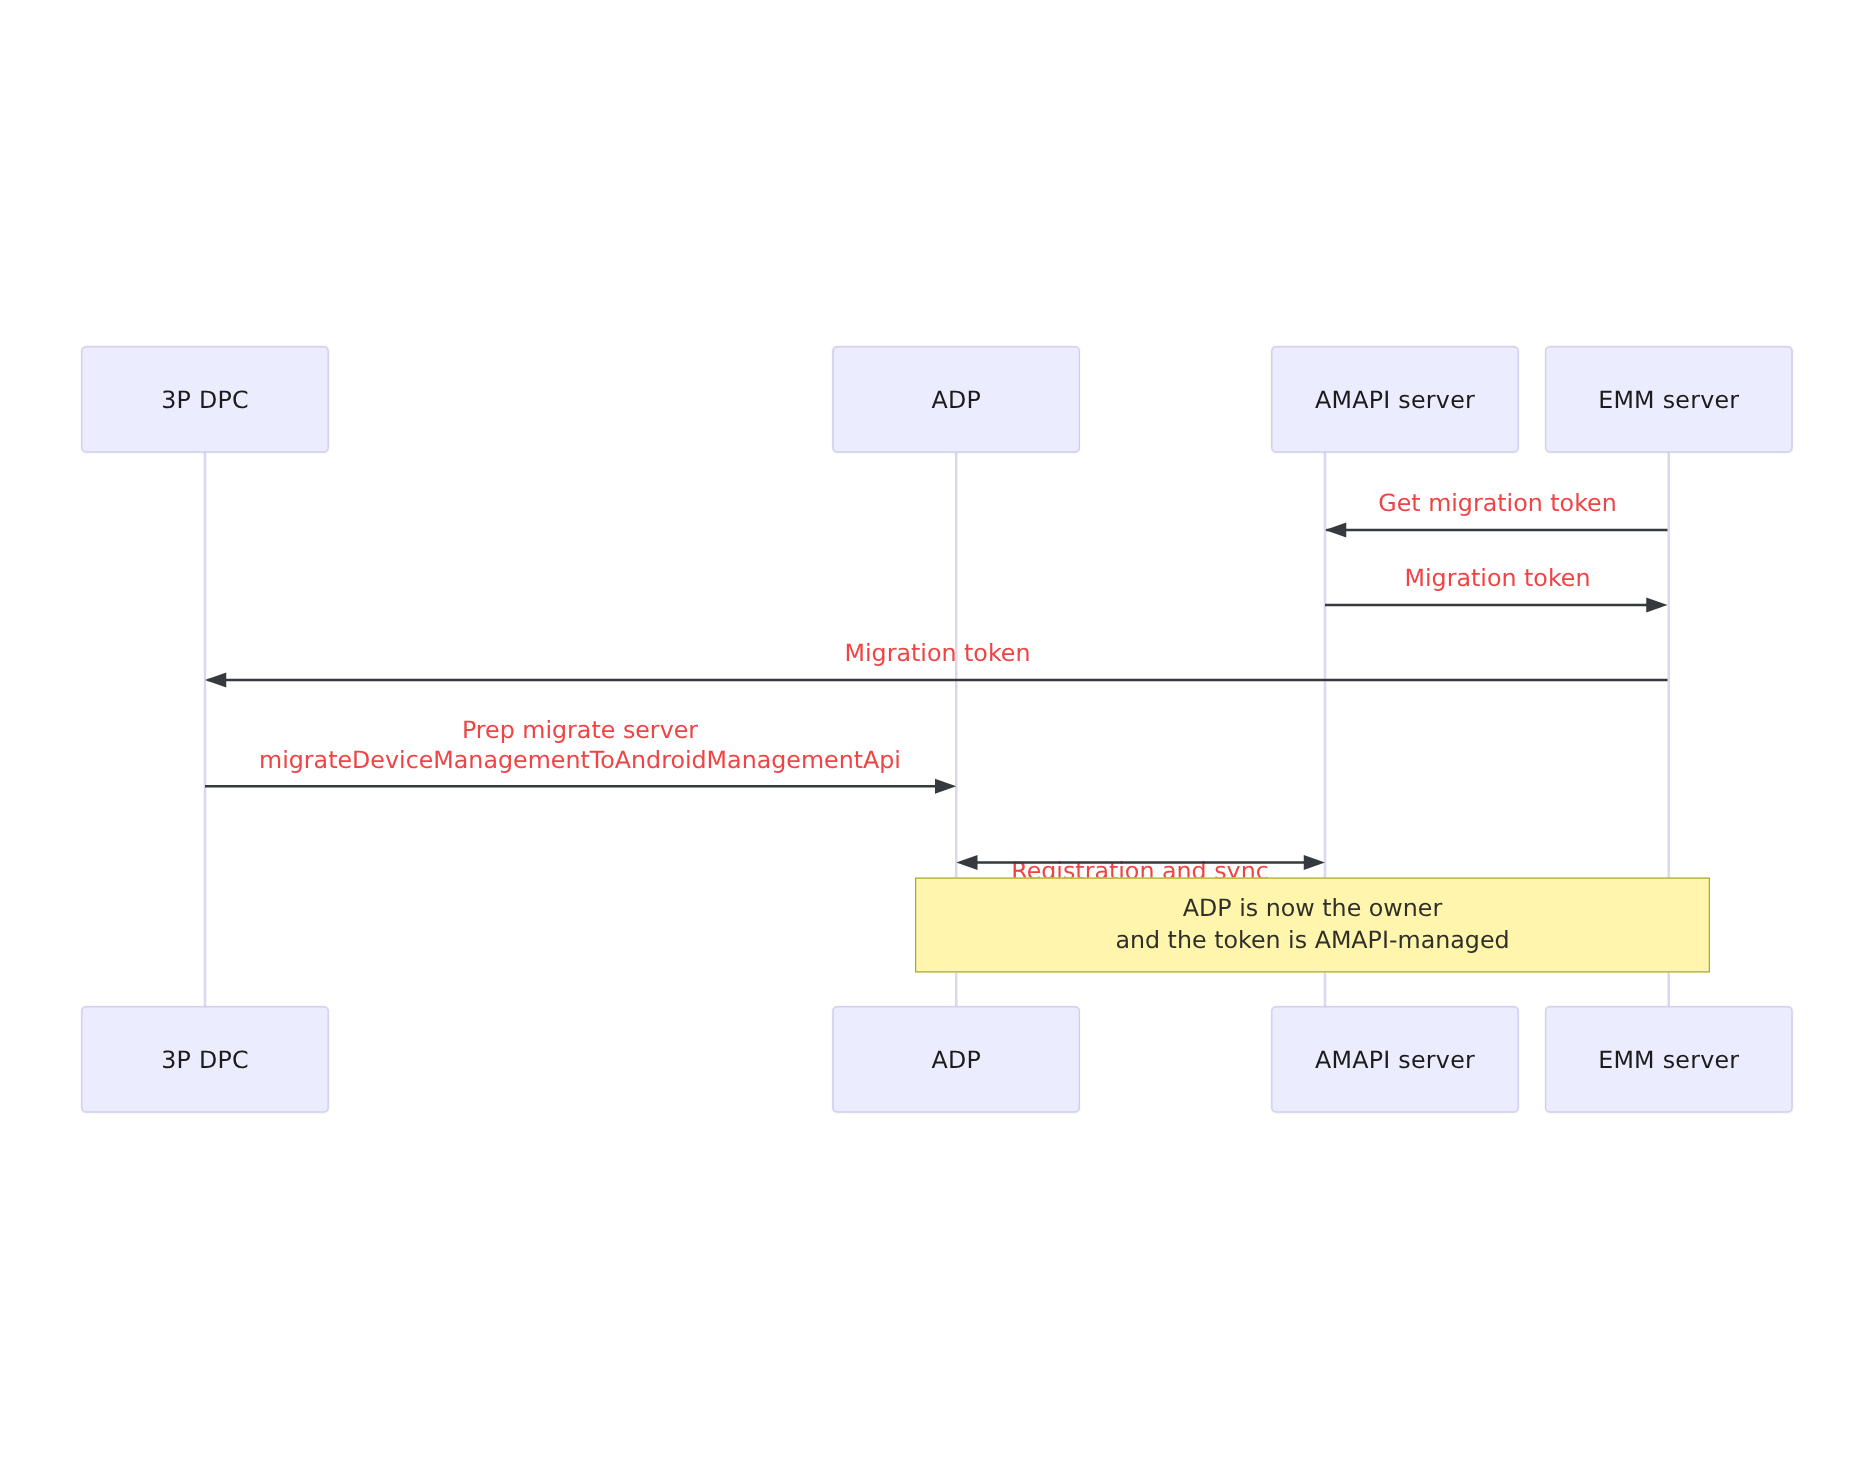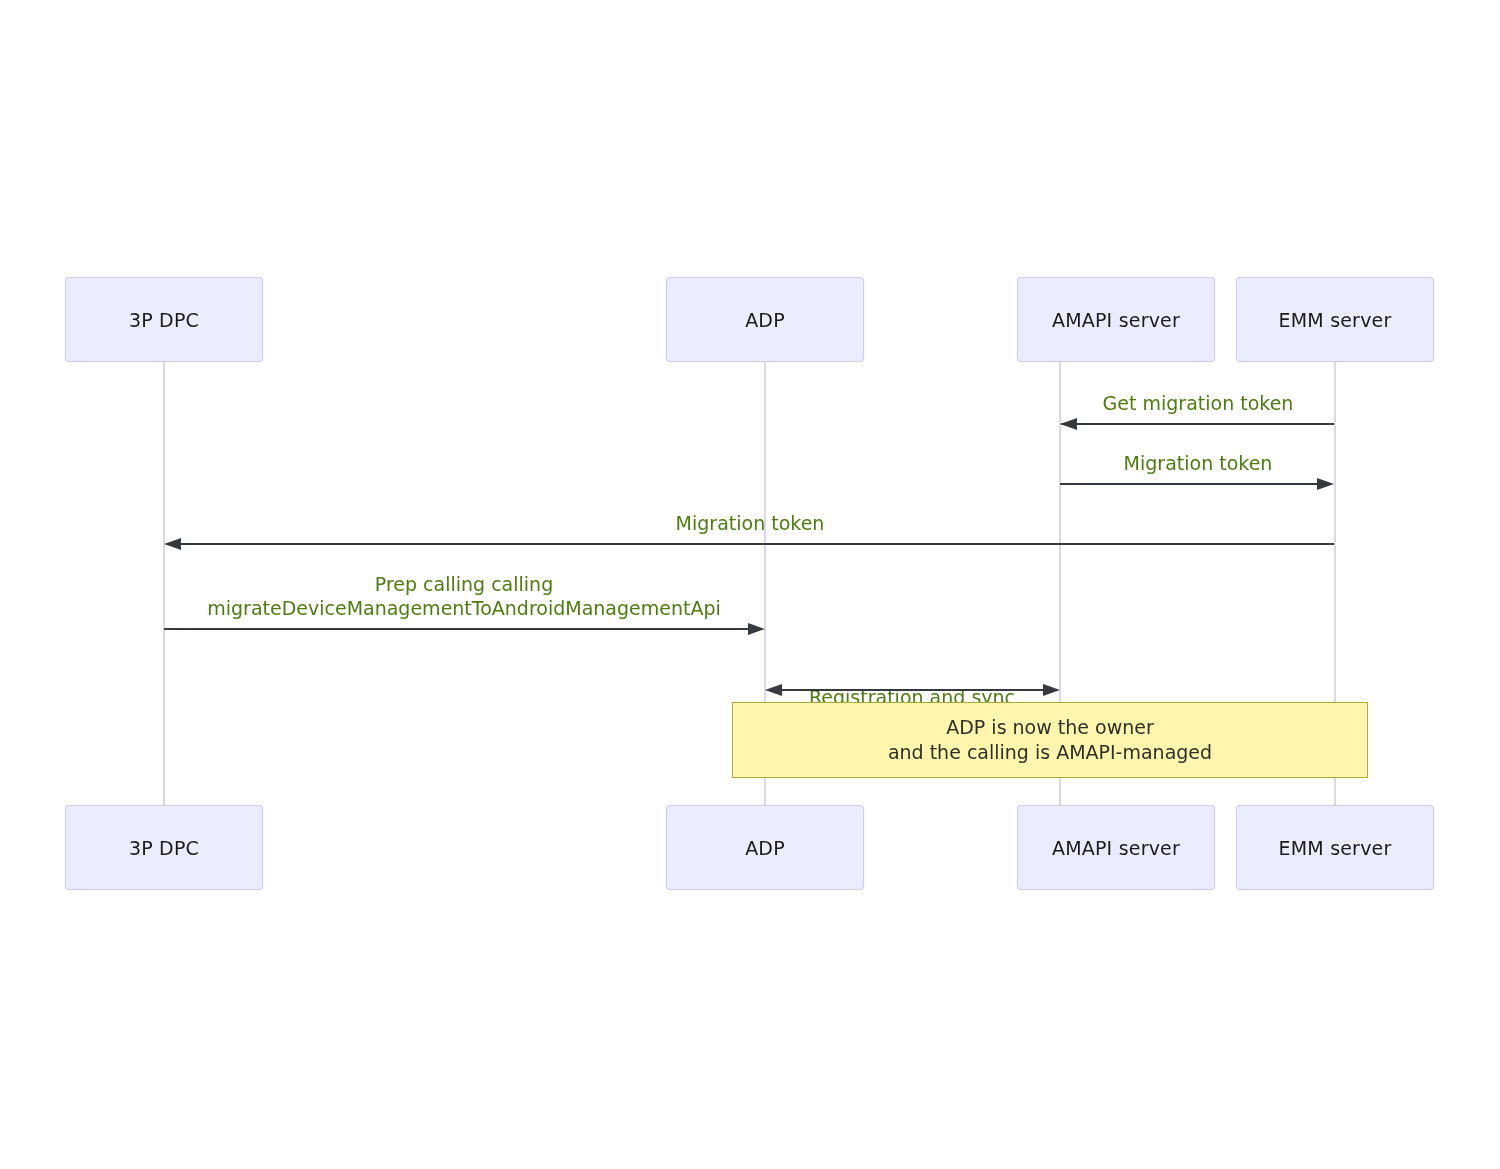--- a/index.html
+++ b/index.html
@@ -65,21 +65,21 @@
     border-bottom: 6px solid transparent;
   }
   .arrowhead.point-left  { border-right: 17px solid #36393d; }
   .arrowhead.point-right { border-left: 17px solid #36393d; }
   .msg-label {
     position: absolute;
     transform: translateX(-50%);
     text-align: center;
     font-size: 19px;
     line-height: 24px;
-    color: #4d7c0f;
+    color: #ef4444;
     white-space: nowrap;
   }
   .lbl-line { display: block; }
 
   
   .m1-line  { left: 1061px; top: 423px; width: 273px; }
   .m1-head  { left: 1060px; top: 418px; }
   .m1-label { left: 1198px; top: 391px; }
 
   
@@ -165,39 +165,39 @@
   <div>
     <div class="msg-label m3-label">
       <span class="lbl-line">Migration token</span>
     </div>
     <div class="msg-line m3-line"></div>
     <div class="arrowhead point-left m3-head"></div>
   </div>
 
   <div>
     <div class="msg-label m4-label">
-      <span class="lbl-line">Prep calling calling</span>
+      <span class="lbl-line">Prep migrate server</span>
       <span class="lbl-line">migrateDeviceManagementToAndroidManagementApi</span>
     </div>
     <div class="msg-line m4-line"></div>
     <div class="arrowhead point-right m4-head"></div>
   </div>
 
   <div>
     <div class="msg-label m5-label">
       <span class="lbl-line">Registration and sync</span>
     </div>
     <div class="msg-line m5-line"></div>
     <div class="arrowhead point-left m5-head-l"></div>
     <div class="arrowhead point-right m5-head-r"></div>
   </div>
 
   <div class="note">
     <span class="note-line">ADP is now the owner</span>
-    <span class="note-line">and the calling is AMAPI-managed</span>
+    <span class="note-line">and the token is AMAPI-managed</span>
   </div>
 
   <div class="actor actor-row-bottom a-1">
     <span class="actor-label">3P DPC</span>
   </div>
   <div class="actor actor-row-bottom a-2">
     <span class="actor-label">ADP</span>
   </div>
   <div class="actor actor-row-bottom a-3">
     <span class="actor-label">AMAPI server</span>

